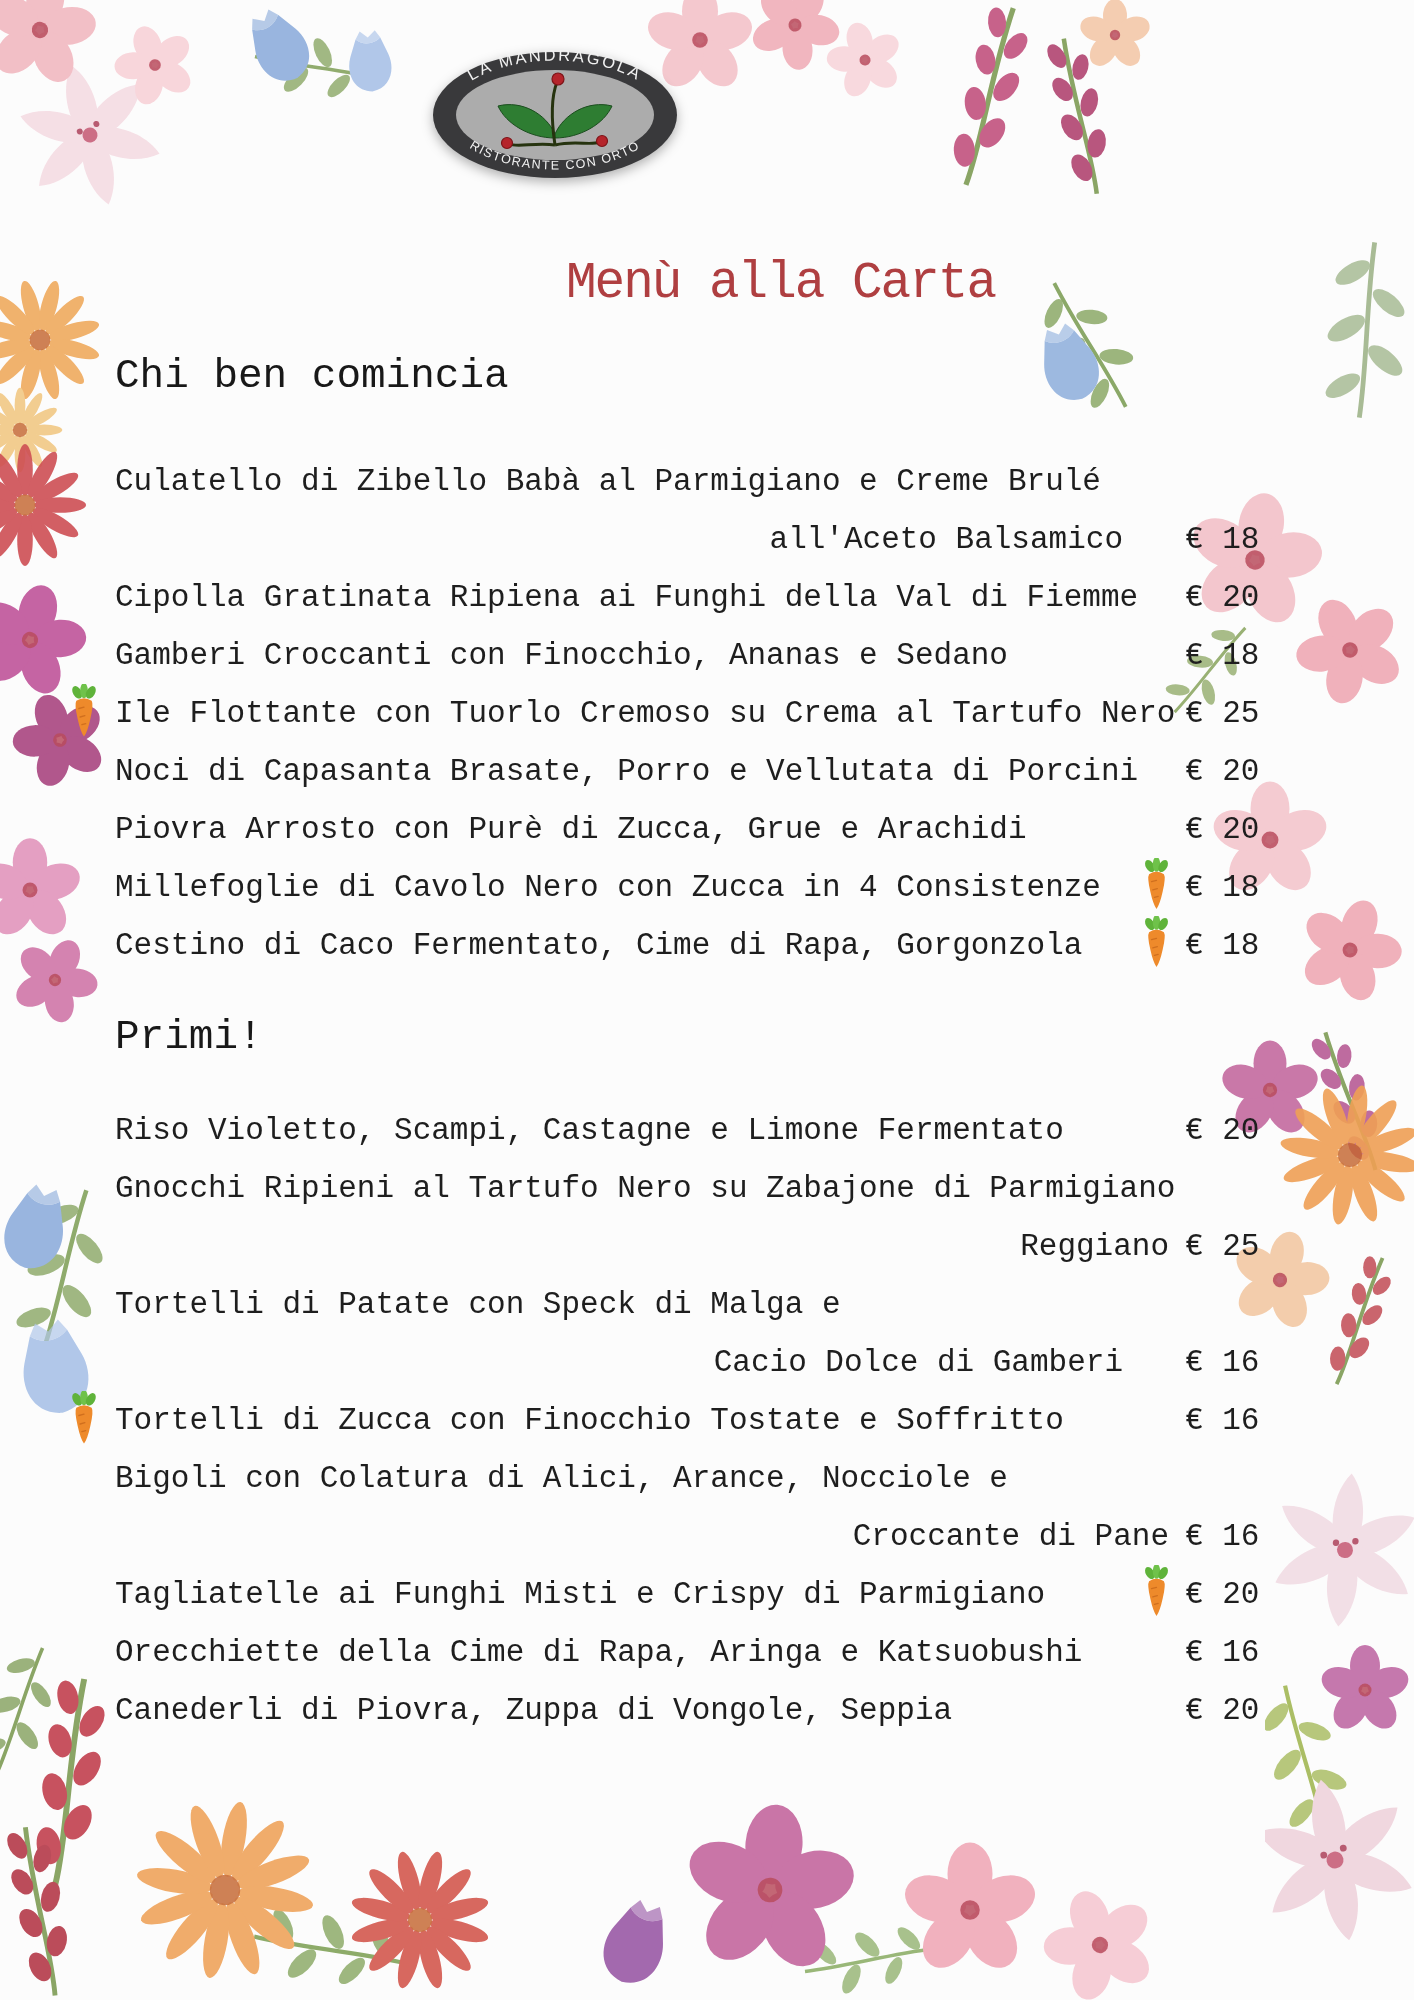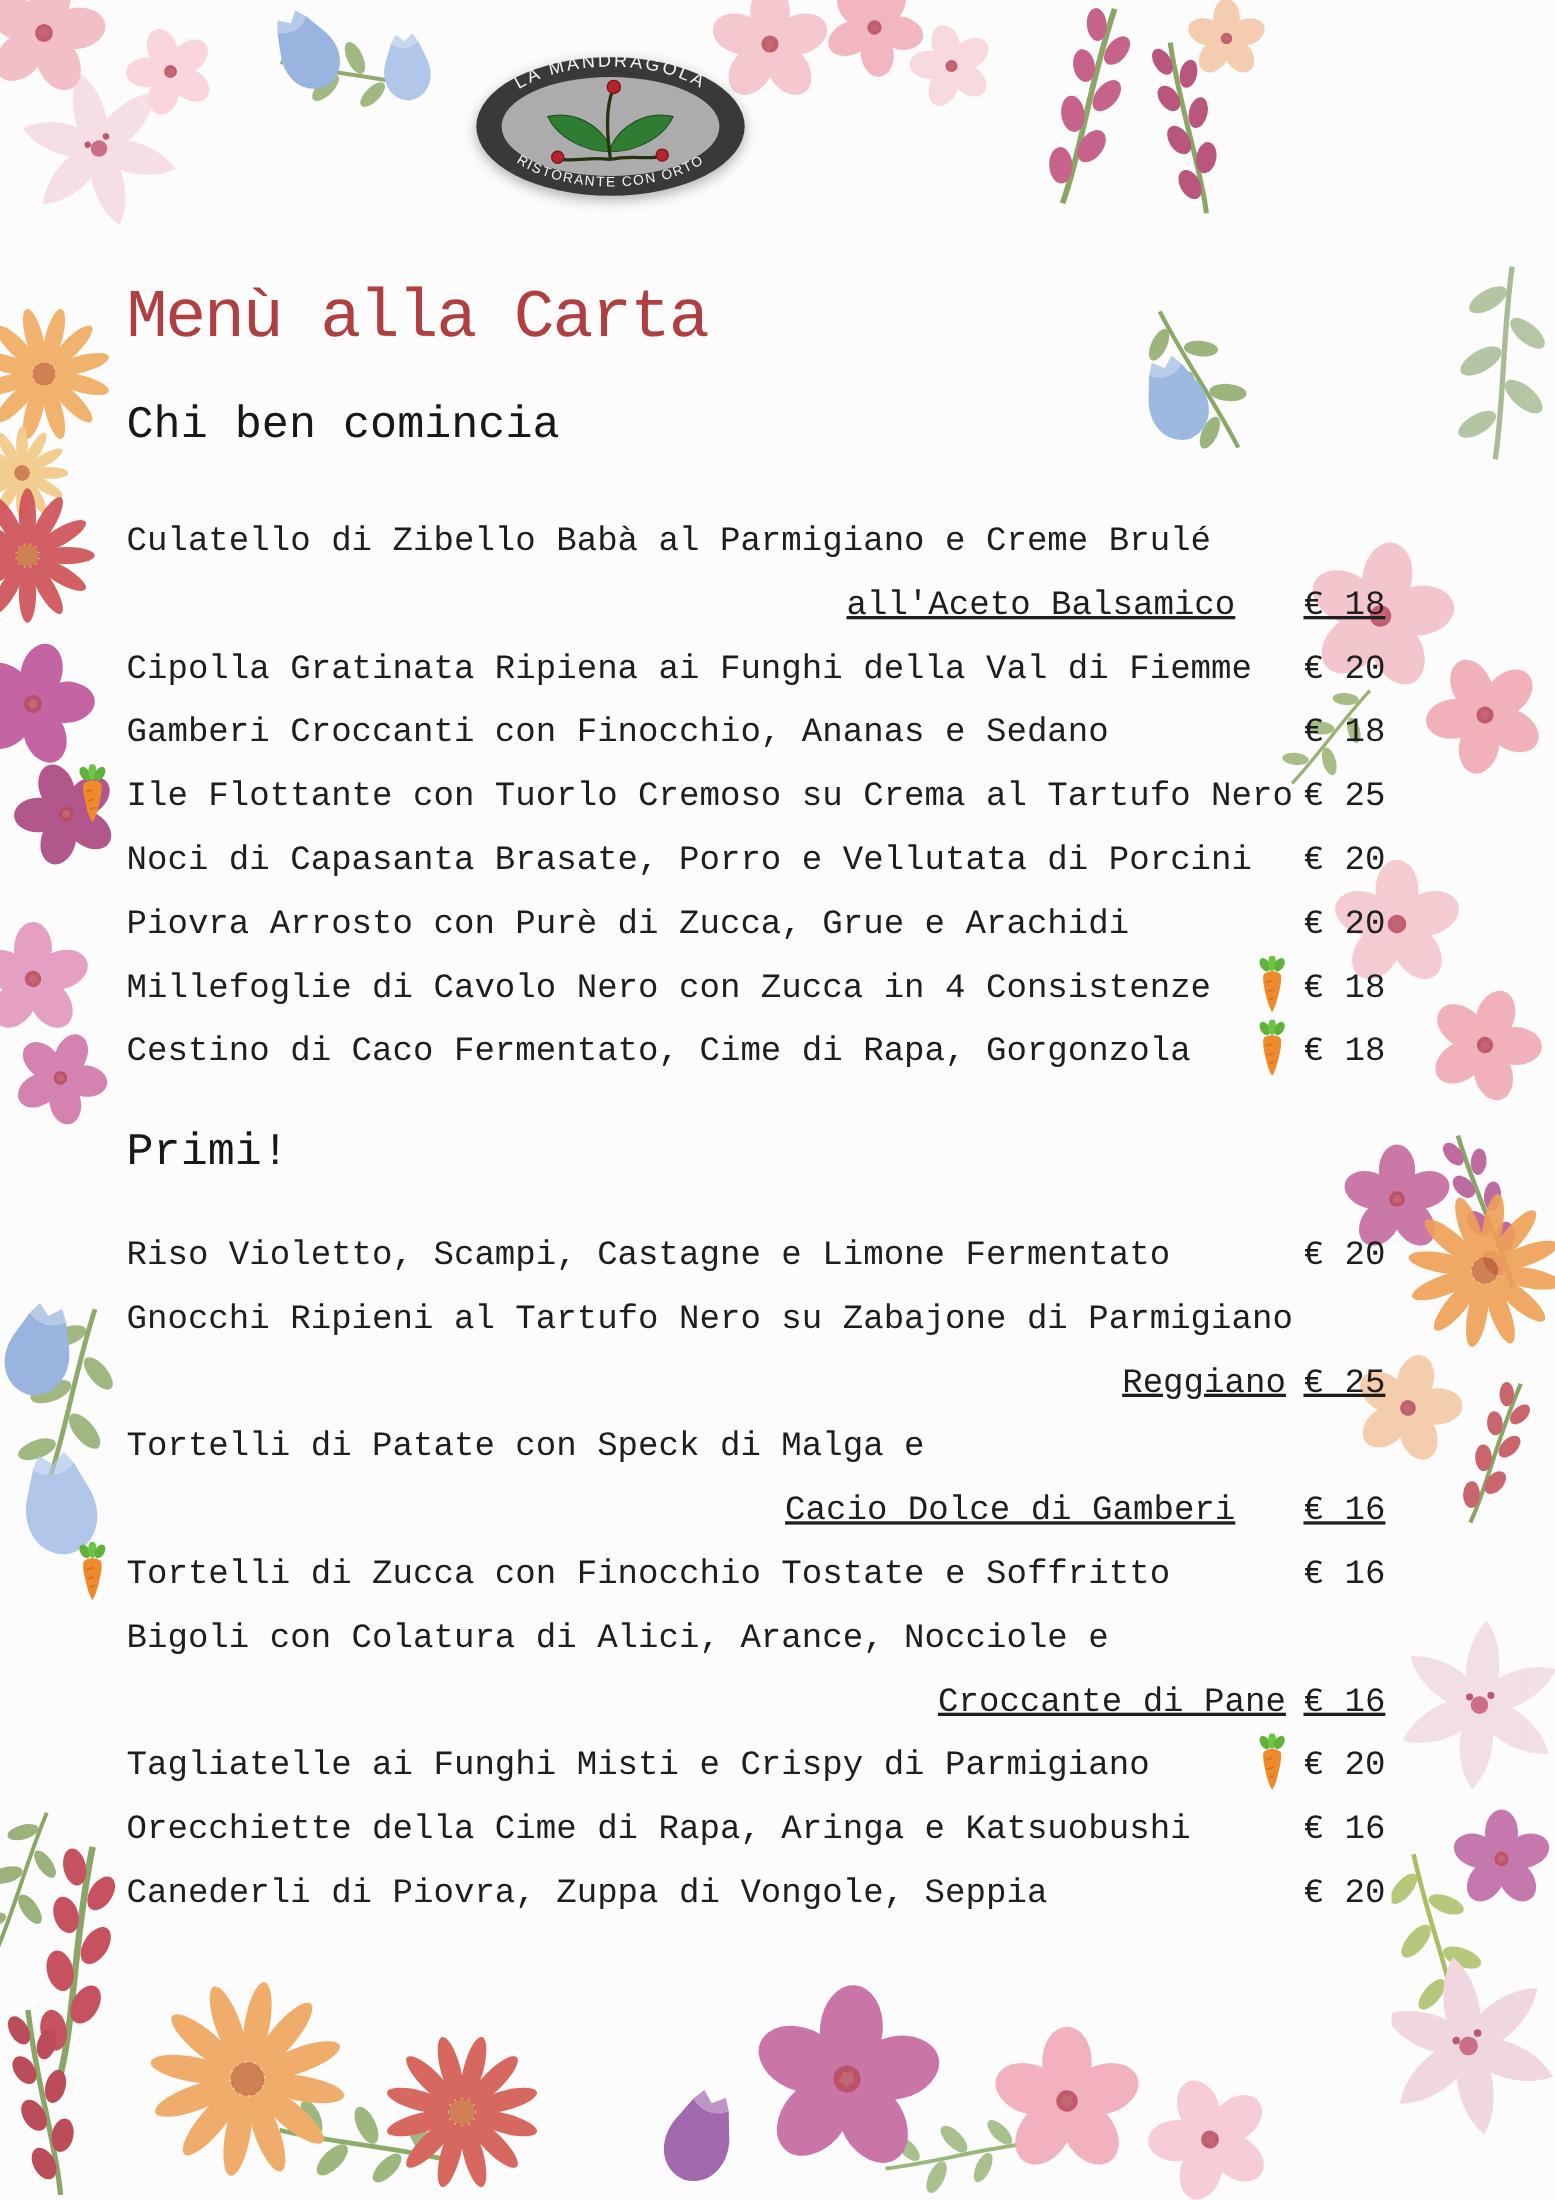--- a/index.html
+++ b/index.html
@@ -11,30 +11,30 @@
   }
   
   .flowers{position:absolute;inset:0;z-index:1;pointer-events:none;}
   .fl{position:absolute;opacity:.9;}
   
   .content{position:absolute;inset:0;z-index:2;padding:0.1px 129px 0 115px;}
   .top-block{width:880px;padding-top:50px;}
   .logo-wrap{width:250px;margin:0 auto;}
   .logo-wrap svg{display:block;filter:drop-shadow(0 4px 6px rgba(0,0,0,.30));}
   h1.title{
-    margin:78px 0 0;text-align:left;font-weight:400;
-    font-size:62px;line-height:1;letter-spacing:-2px;color:#AF3F41;
+    margin:78px 0 0;text-align:right;font-weight:400;
+    font-size:51px;line-height:1;letter-spacing:-2px;color:#AF3F41;
   }
   h2.heading{margin:44px 0 0;font-weight:400;font-size:41px;line-height:1.15;color:#181818;}
   h2.primi{margin-top:40px;}
   .rows{margin-top:52px;}
   .rows.second{margin-top:40px;}
   .row{display:flex;align-items:center;height:58px;position:relative;font-size:31px;white-space:nowrap;}
   .dish{flex:1 1 auto;}
-  .row.cont{justify-content:flex-end;text-decoration:underline;}
+  .row.cont{justify-content:flex-end;}
   .cont-text{flex:0 0 auto;}
   .gap-wide{margin-right:62px;}
   .gap-tight{margin-right:16px;}
   .price{flex:0 0 100px;text-align:left;}
   .carrot{display:block;}
   .carrot-left{position:absolute;left:-48px;top:50%;transform:translateY(-52%);width:34px;height:56px;}
   .carrot-right{flex:0 0 auto;width:33px;height:54px;margin:-4px 12px 0 0;}
   .defs{position:absolute;width:0;height:0;overflow:hidden;}
 </style>
 </head>

